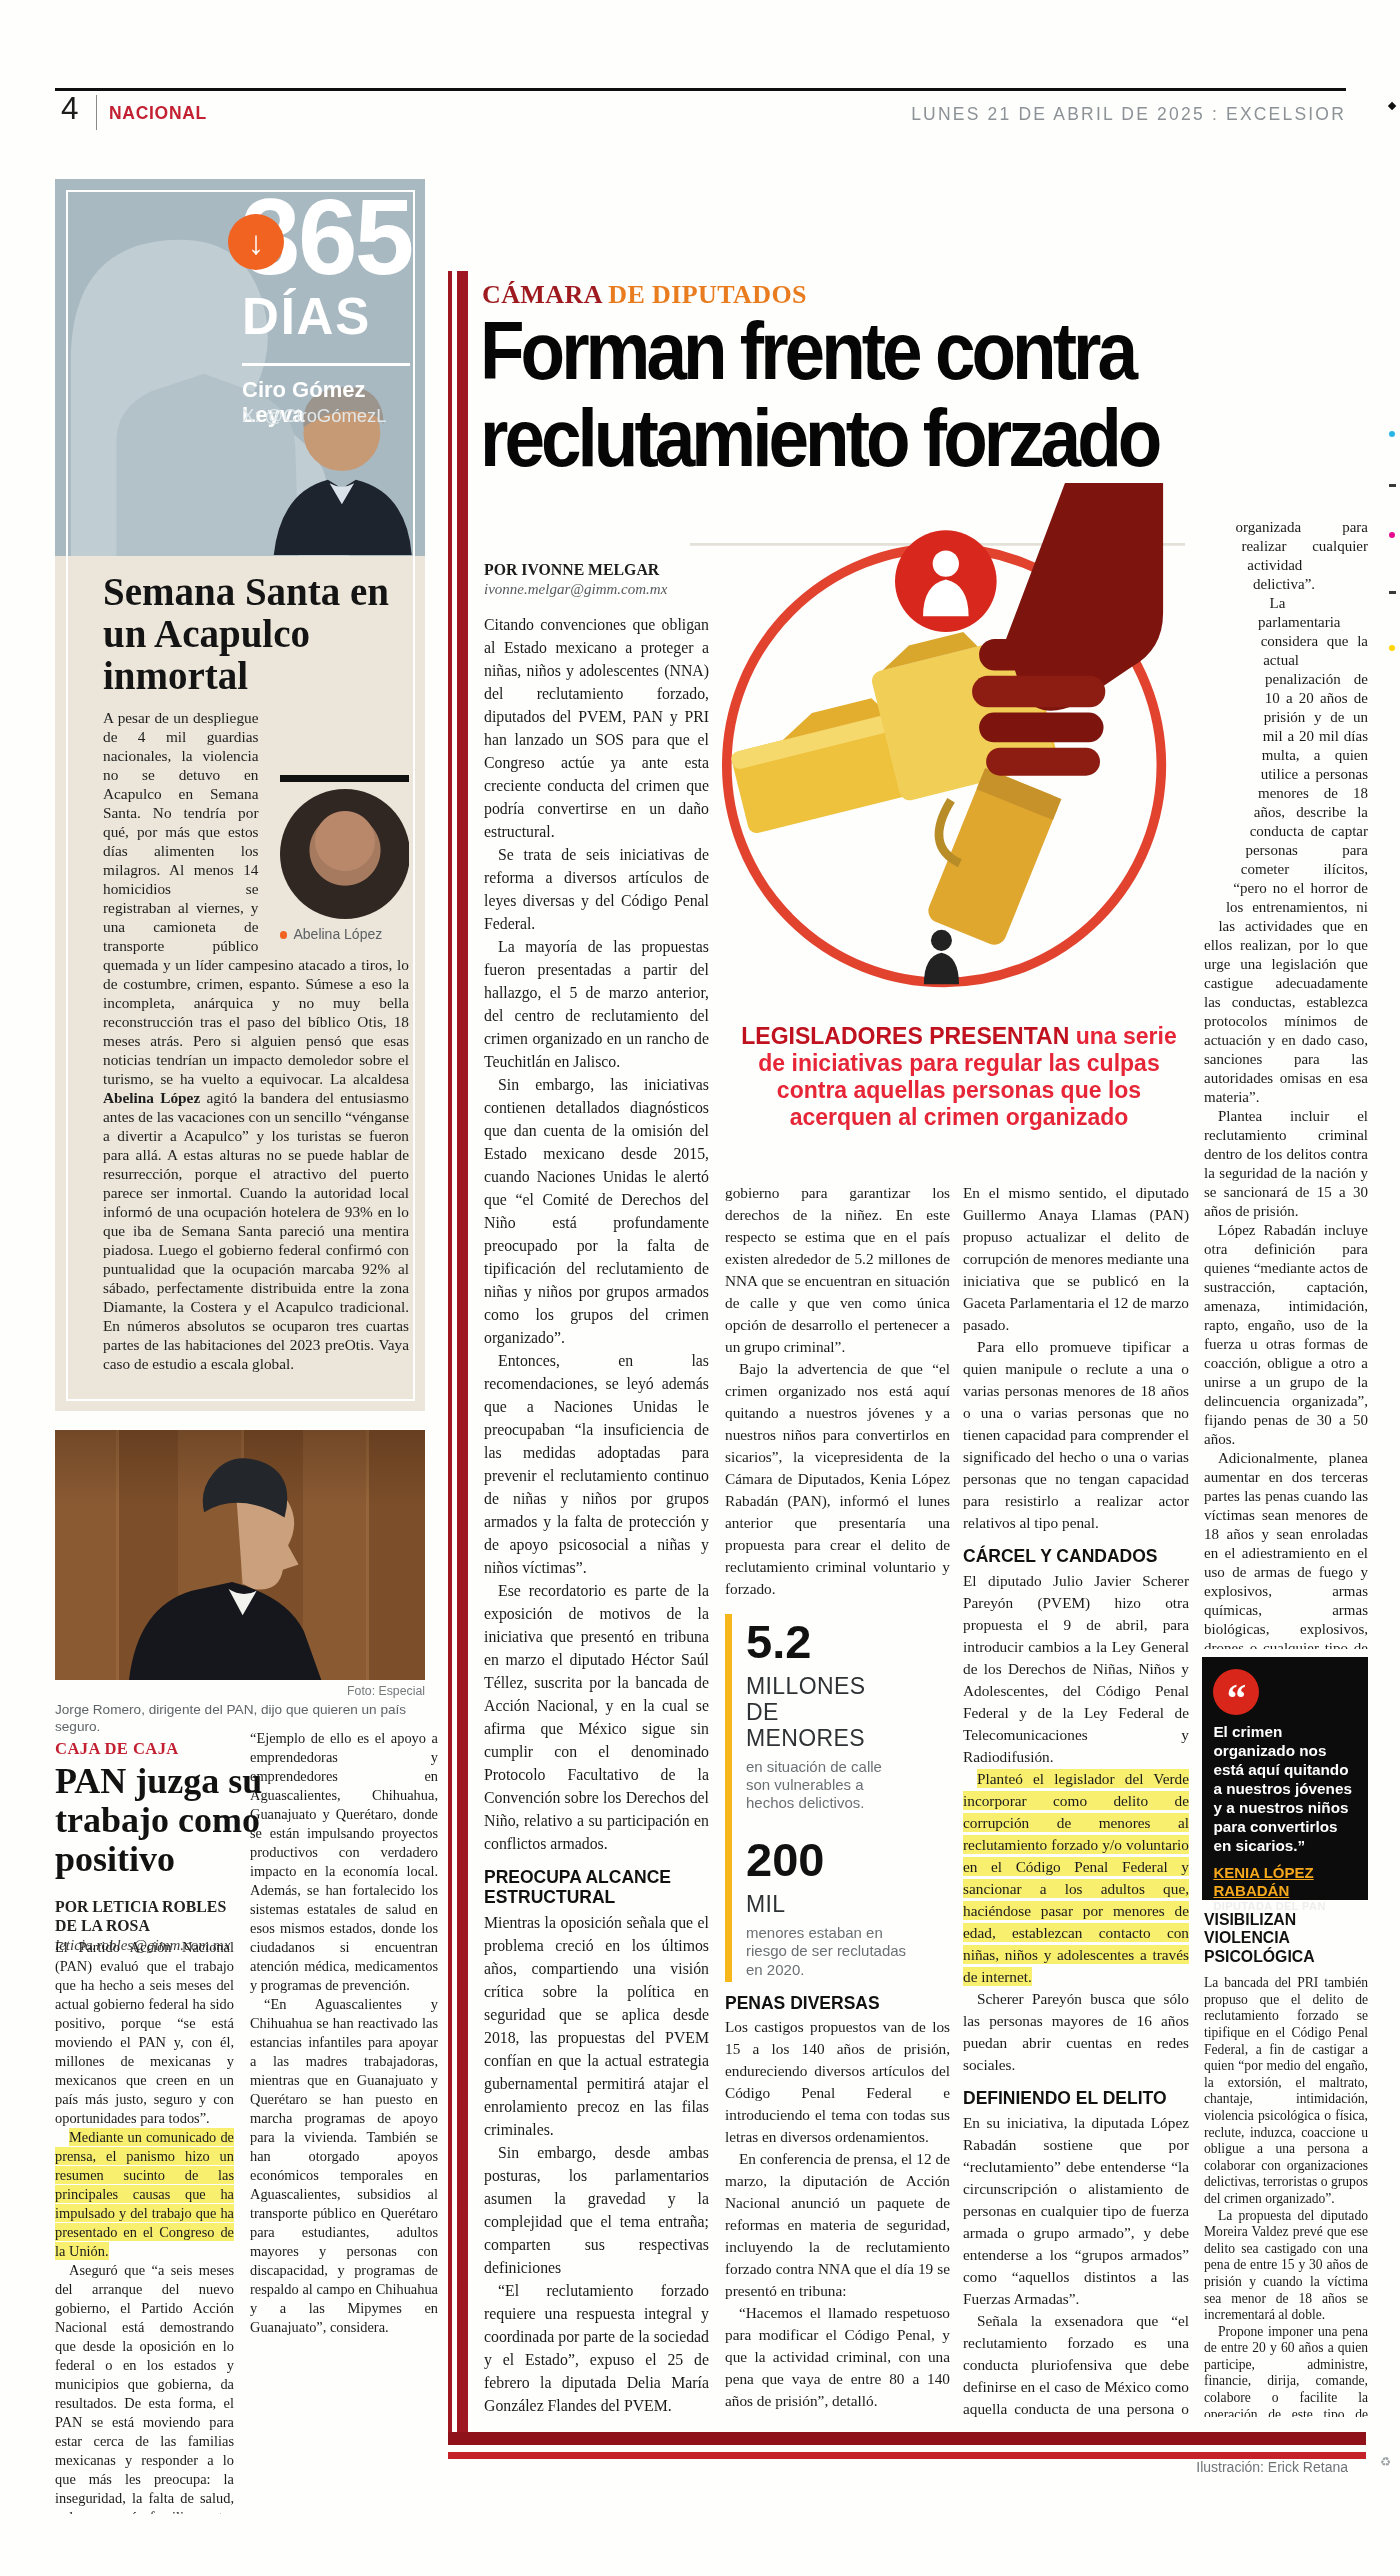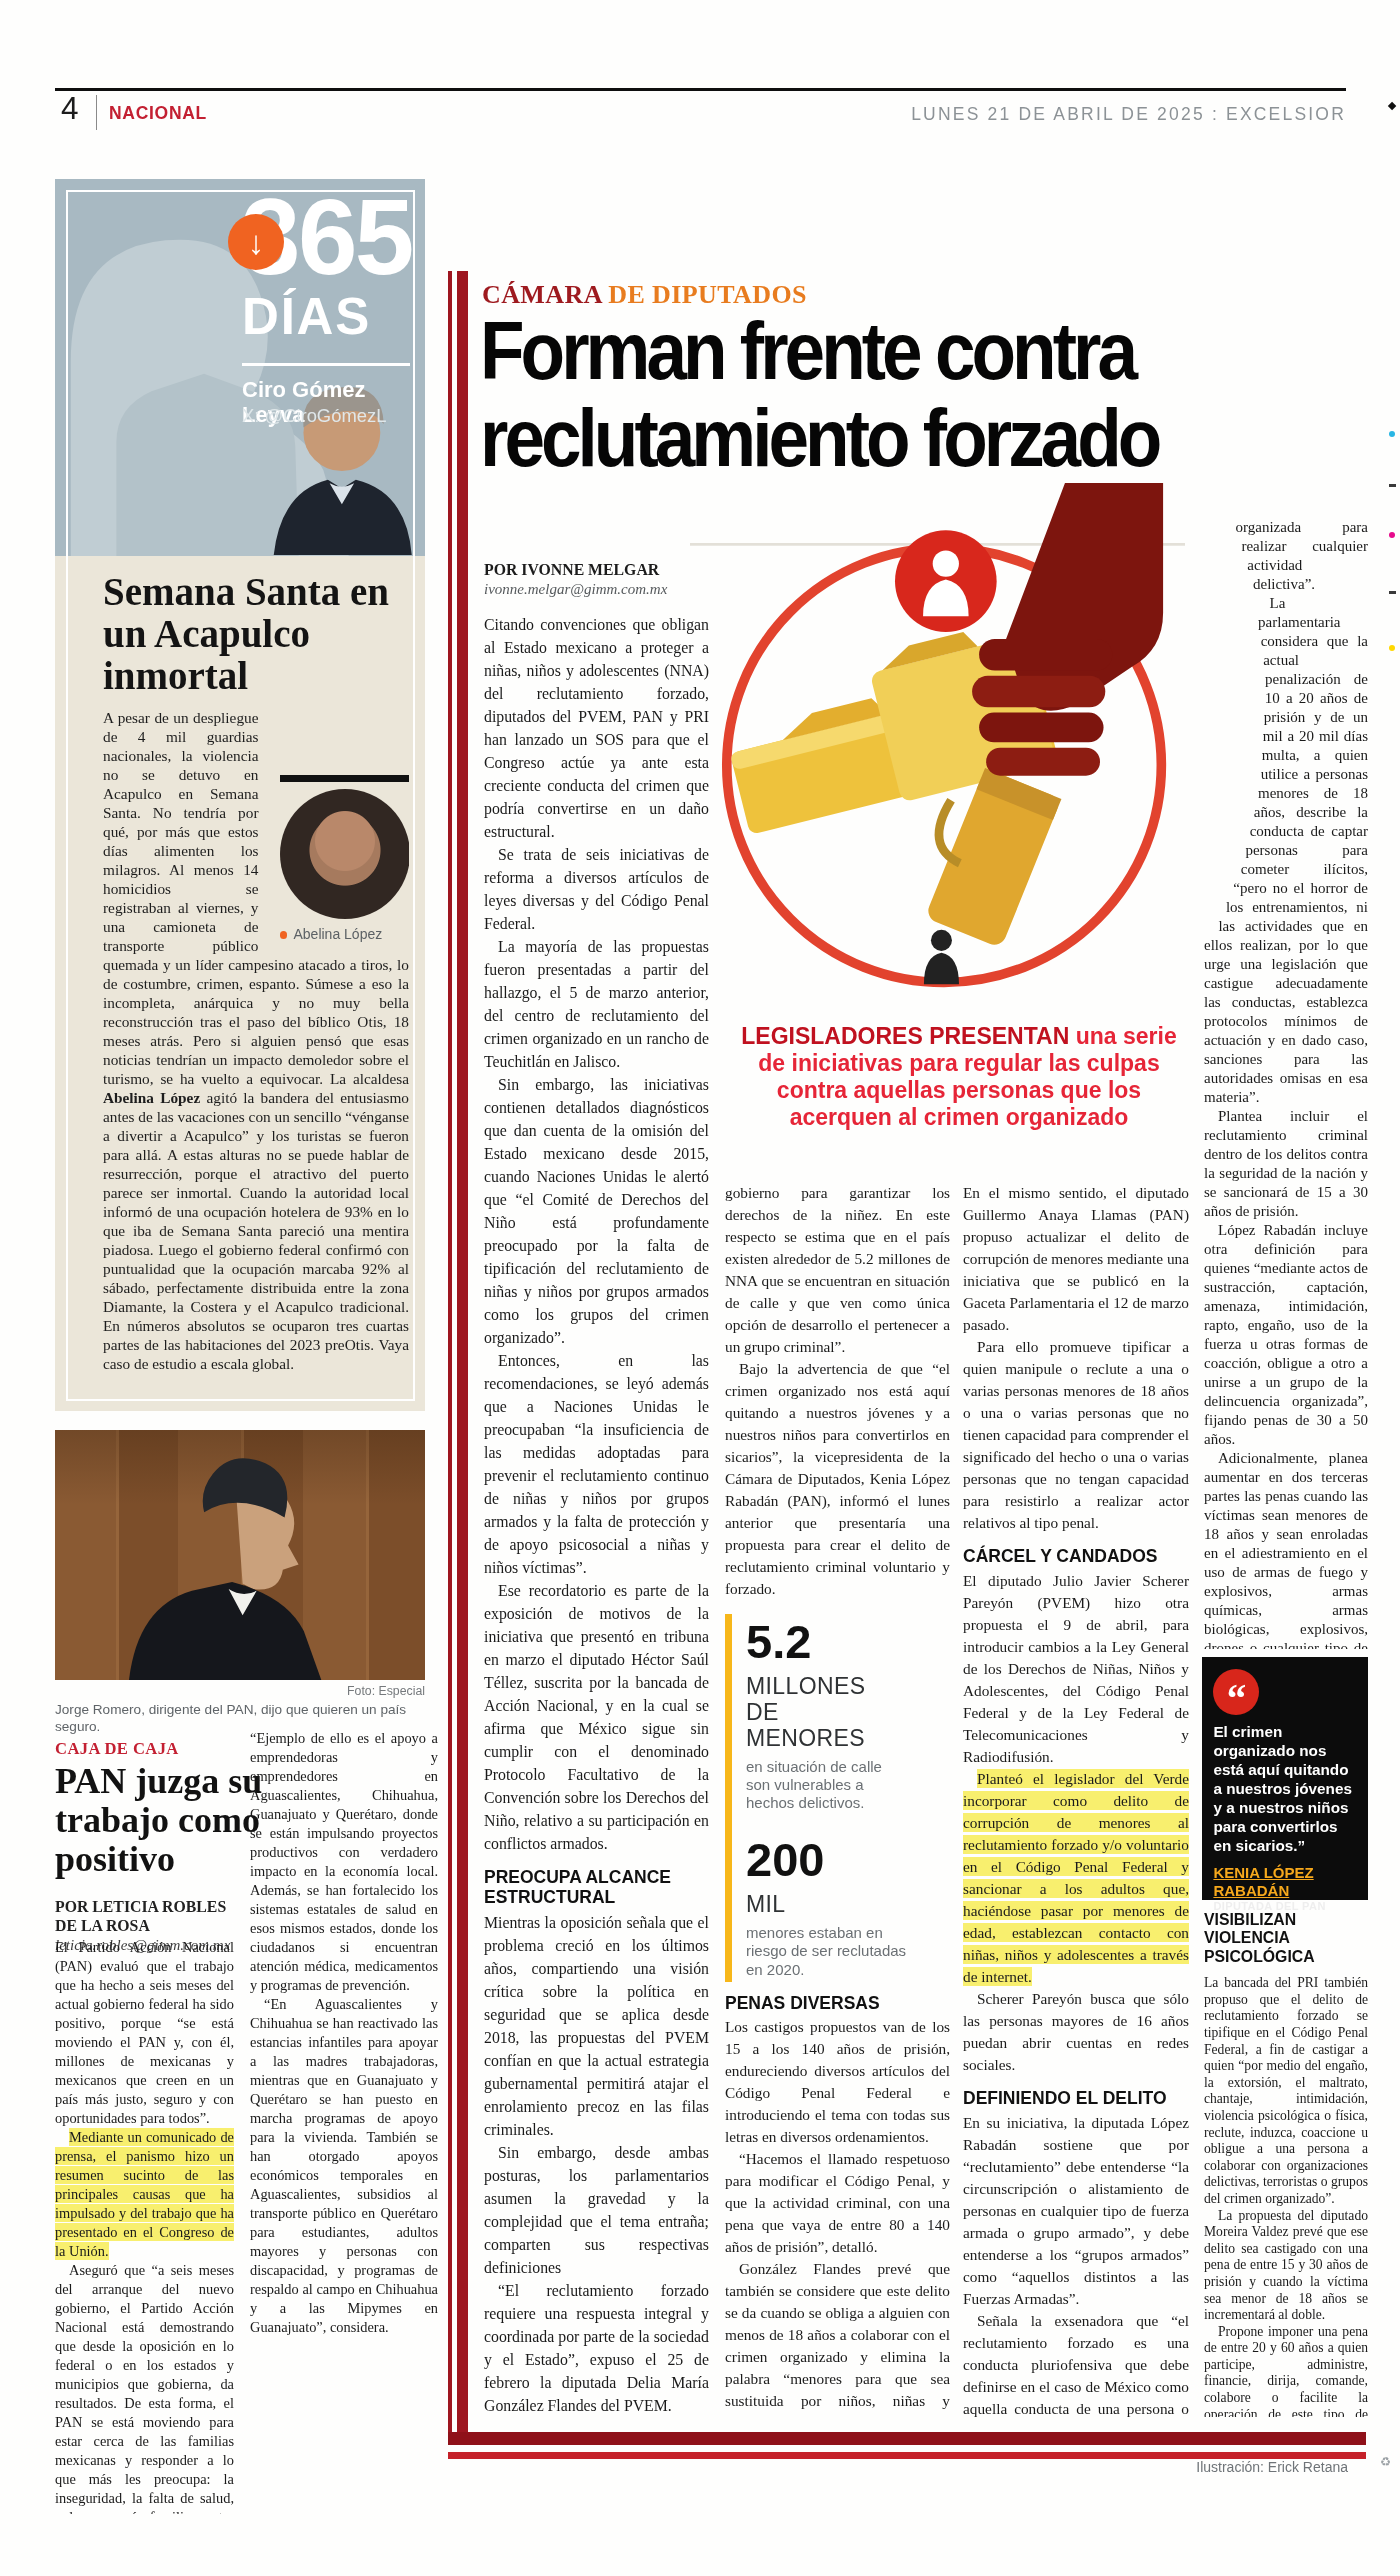--- a/index.html
+++ b/index.html
@@ -271,20 +271,21 @@
       <div class="stat-num">5.2</div>
       <div class="stat-unit">MILLONES DE MENORES</div>
       <div class="stat-desc">en situación de calle son vulnerables a hechos delictivos.</div>
       <div class="stat-gap"></div>
       <div class="stat-num">200</div>
       <div class="stat-unit">MIL</div>
       <div class="stat-desc">menores estaban en riesgo de ser reclutadas en 2020.</div>
     </div>
     <div class="subhead" style="margin-top:3.5px">PENAS DIVERSAS</div>
     <p>Los castigos propuestos van de los 15 a los 140 años de prisión, endureciendo diversos artículos del Código Penal Federal e introduciendo el tema con todas sus letras en diversos ordenamientos.</p>
+    <p>En conferencia de prensa, el 12 de marzo, la diputación de Acción Nacional anunció un paquete de reformas en materia de seguridad, incluyendo la de reclutamiento forzado contra NNA que el día 19 se presentó en tribuna:</p>
     <p>“Hacemos el llamado respetuoso para modificar el Código Penal, y que la actividad criminal, con una pena que vaya de entre 80 a 140 años de prisión”, detalló.</p>
     <p>González Flandes prevé que también se considere que este delito se da cuando se obliga a alguien con menos de 18 años a colaborar con el crimen organizado y elimina la palabra “menores para que sea sustituida por niños, niñas y adolescentes”.</p>
   </div>
 
   <div class="abs bcol col3">
     <p>En el mismo sentido, el diputado Guillermo Anaya Llamas (PAN) propuso actualizar el delito de corrupción de menores mediante una iniciativa que se publicó en la Gaceta Parlamentaria el 12 de marzo pasado.</p>
     <p>Para ello promueve tipificar a quien manipule o reclute a una o varias personas menores de 18 años o una o varias personas que no tienen capacidad para comprender el significado del hecho o una o varias personas que no tengan capacidad para resistirlo a realizar actor relativos al tipo penal.</p>
     <div class="subhead">CÁRCEL Y CANDADOS</div>
     <p>El diputado Julio Javier Scherer Pareyón (PVEM) hizo otra propuesta el 9 de abril, para introducir cambios a la Ley General de los Derechos de Niñas, Niños y Adolescentes, del Código Penal Federal y de la Ley Federal de Telecomunicaciones y Radiodifusión.</p>
     <p><mark>Planteó el legislador del Verde incorporar como delito de corrupción de menores al reclutamiento forzado y/o voluntario en el Código Penal Federal y sancionar a los adultos que, haciéndose pasar por menores de edad, establezcan contacto con niñas, niños y adolescentes a través de internet.</mark></p>

